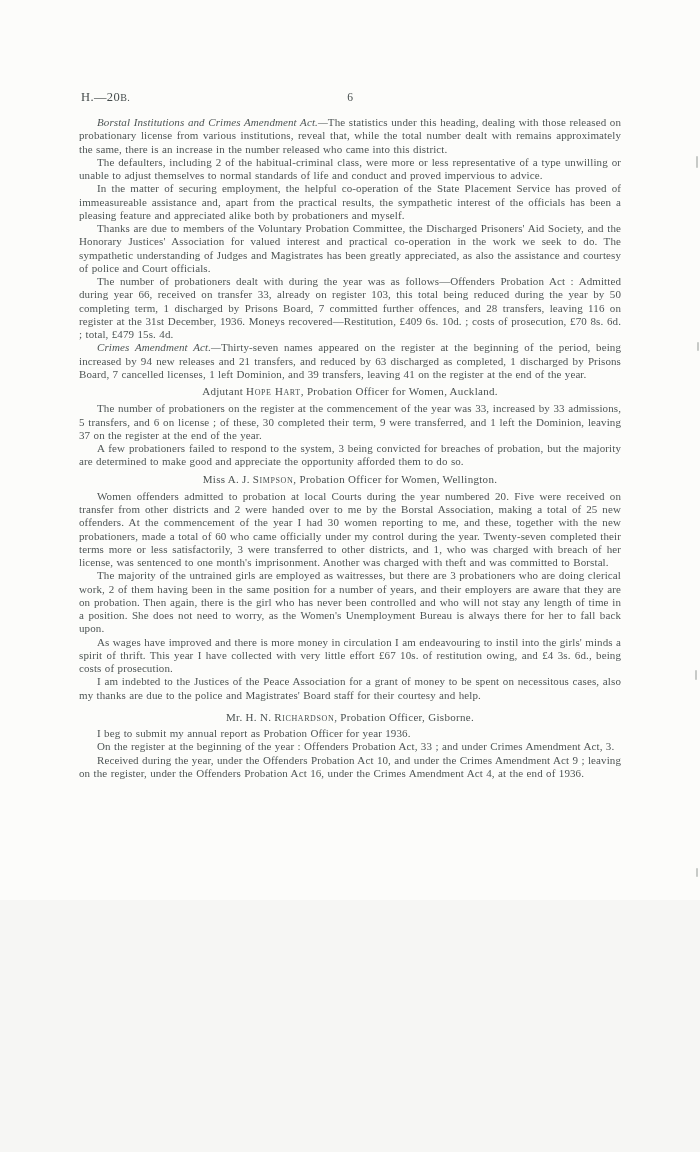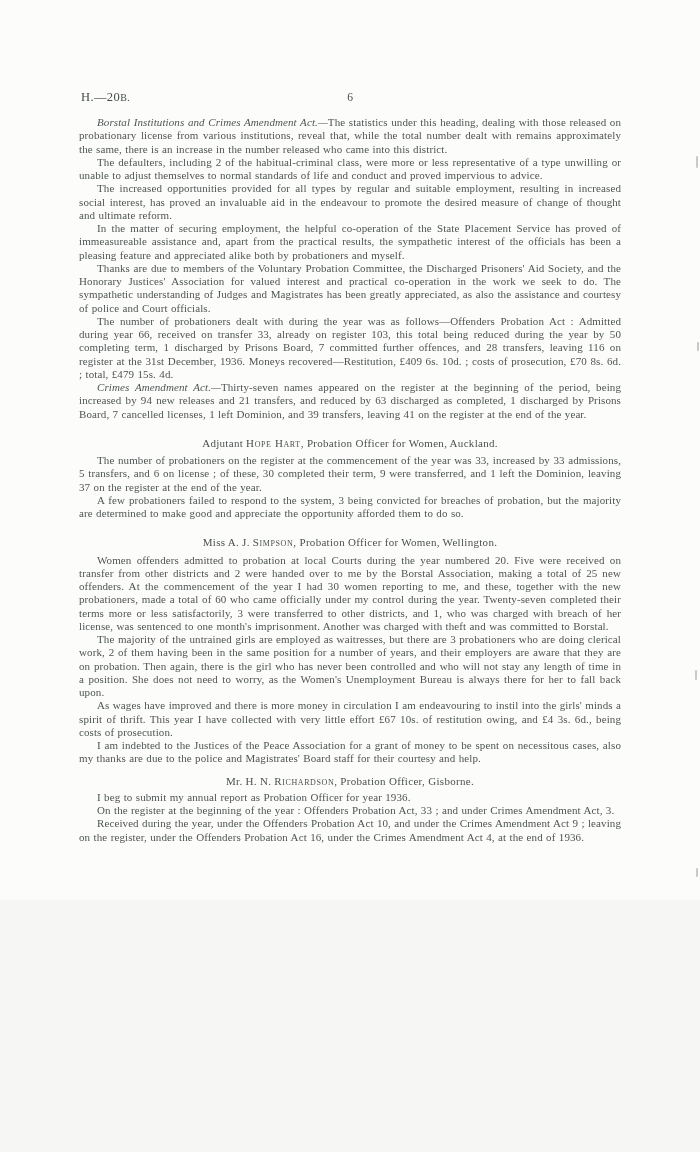--- a/index.html
+++ b/index.html
@@ -40,21 +40,21 @@
   .body-text { font-size: 11px; line-height: 13.25px; }
   .para {
     margin: 0;
     text-align: justify;
     text-indent: 18px;
     letter-spacing: 0.1px;
     word-spacing: 0.5px;
   }
   .para .lead { font-style: italic; margin-top: 44px; }
   .section-heading {
-    margin: 16px 0 4px 0;
+    margin: 4px 0 4px 0;
     font-size: 11px;
     font-weight: normal;
     text-align: center;
     letter-spacing: 0.3px;
     color: #4a5151;
   }
   .section-heading .smallcaps { font-variant: small-caps; letter-spacing: 0.6px; }
   .section-richardson .section-heading { margin-top: 9px; margin-bottom: 3px; }
   .artifact {
     position: absolute;
@@ -77,21 +77,20 @@
     <div class="page-header">
       <span class="report-code"><span>H.—20</span><span class="suffix">B.</span></span>
       <span class="page-number">6</span>
     </div>
 
     <div class="body-text">
 
       <div class="section">
         <p class="para"><span class="lead">Borstal Institutions and Crimes Amendment Act.—</span><span>The statistics under this heading, dealing with those released on probationary license from various institutions, reveal that, while the total number dealt with remains approximately the same, there is an increase in the number released who came into this district.</span></p>
         <p class="para">The defaulters, including 2 of the habitual-criminal class, were more or less representative of a type unwilling or unable to adjust themselves to normal standards of life and conduct and proved impervious to advice.</p>
-        <p class="para">The increased opportunities provided for all types by regular and suitable employment, resulting in increased social interest, has proved an invaluable aid in the endeavour to promote the desired measure of change of thought and ultimate reform.</p>
         <p class="para">In the matter of securing employment, the helpful co-operation of the State Placement Service has proved of immeasureable assistance and, apart from the practical results, the sympathetic interest of the officials has been a pleasing feature and appreciated alike both by probationers and myself.</p>
         <p class="para">Thanks are due to members of the Voluntary Probation Committee, the Discharged Prisoners' Aid Society, and the Honorary Justices' Association for valued interest and practical co-operation in the work we seek to do.  The sympathetic understanding of Judges and Magistrates has been greatly appreciated, as also the assistance and courtesy of police and Court officials.</p>
         <p class="para">The number of probationers dealt with during the year was as follows—Offenders Probation Act : Admitted during year 66, received on transfer 33, already on register 103, this total being reduced during the year by 50 completing term, 1 discharged by Prisons Board, 7 committed further offences, and 28 transfers, leaving 116 on register at the 31st December, 1936.  Moneys recovered—Restitution, £409 6s. 10d. ; costs of prosecution, £70 8s. 6d. ; total, £479 15s. 4d.</p>
         <p class="para"><span class="lead">Crimes Amendment Act.—</span><span>Thirty-seven names appeared on the register at the beginning of the period, being increased by 94 new releases and 21 transfers, and reduced by 63 discharged as completed, 1 discharged by Prisons Board, 7 cancelled licenses, 1 left Dominion, and 39 transfers, leaving 41 on the register at the end of the year.</span></p>
       </div>
 
       <div class="section">
         <h3 class="section-heading"><span>Adjutant </span><span class="smallcaps">Hope Hart</span><span>, Probation Officer for Women, Auckland.</span></h3>
         <p class="para">The number of probationers on the register at the commencement of the year was 33, increased by 33 admissions, 5 transfers, and 6 on license ;  of these, 30 completed their term, 9 were transferred, and 1 left the Dominion, leaving 37 on the register at the end of the year.</p>
         <p class="para">A few probationers failed to respond to the system, 3 being convicted for breaches of probation, but the majority are determined to make good and appreciate the opportunity afforded them to do so.</p>

